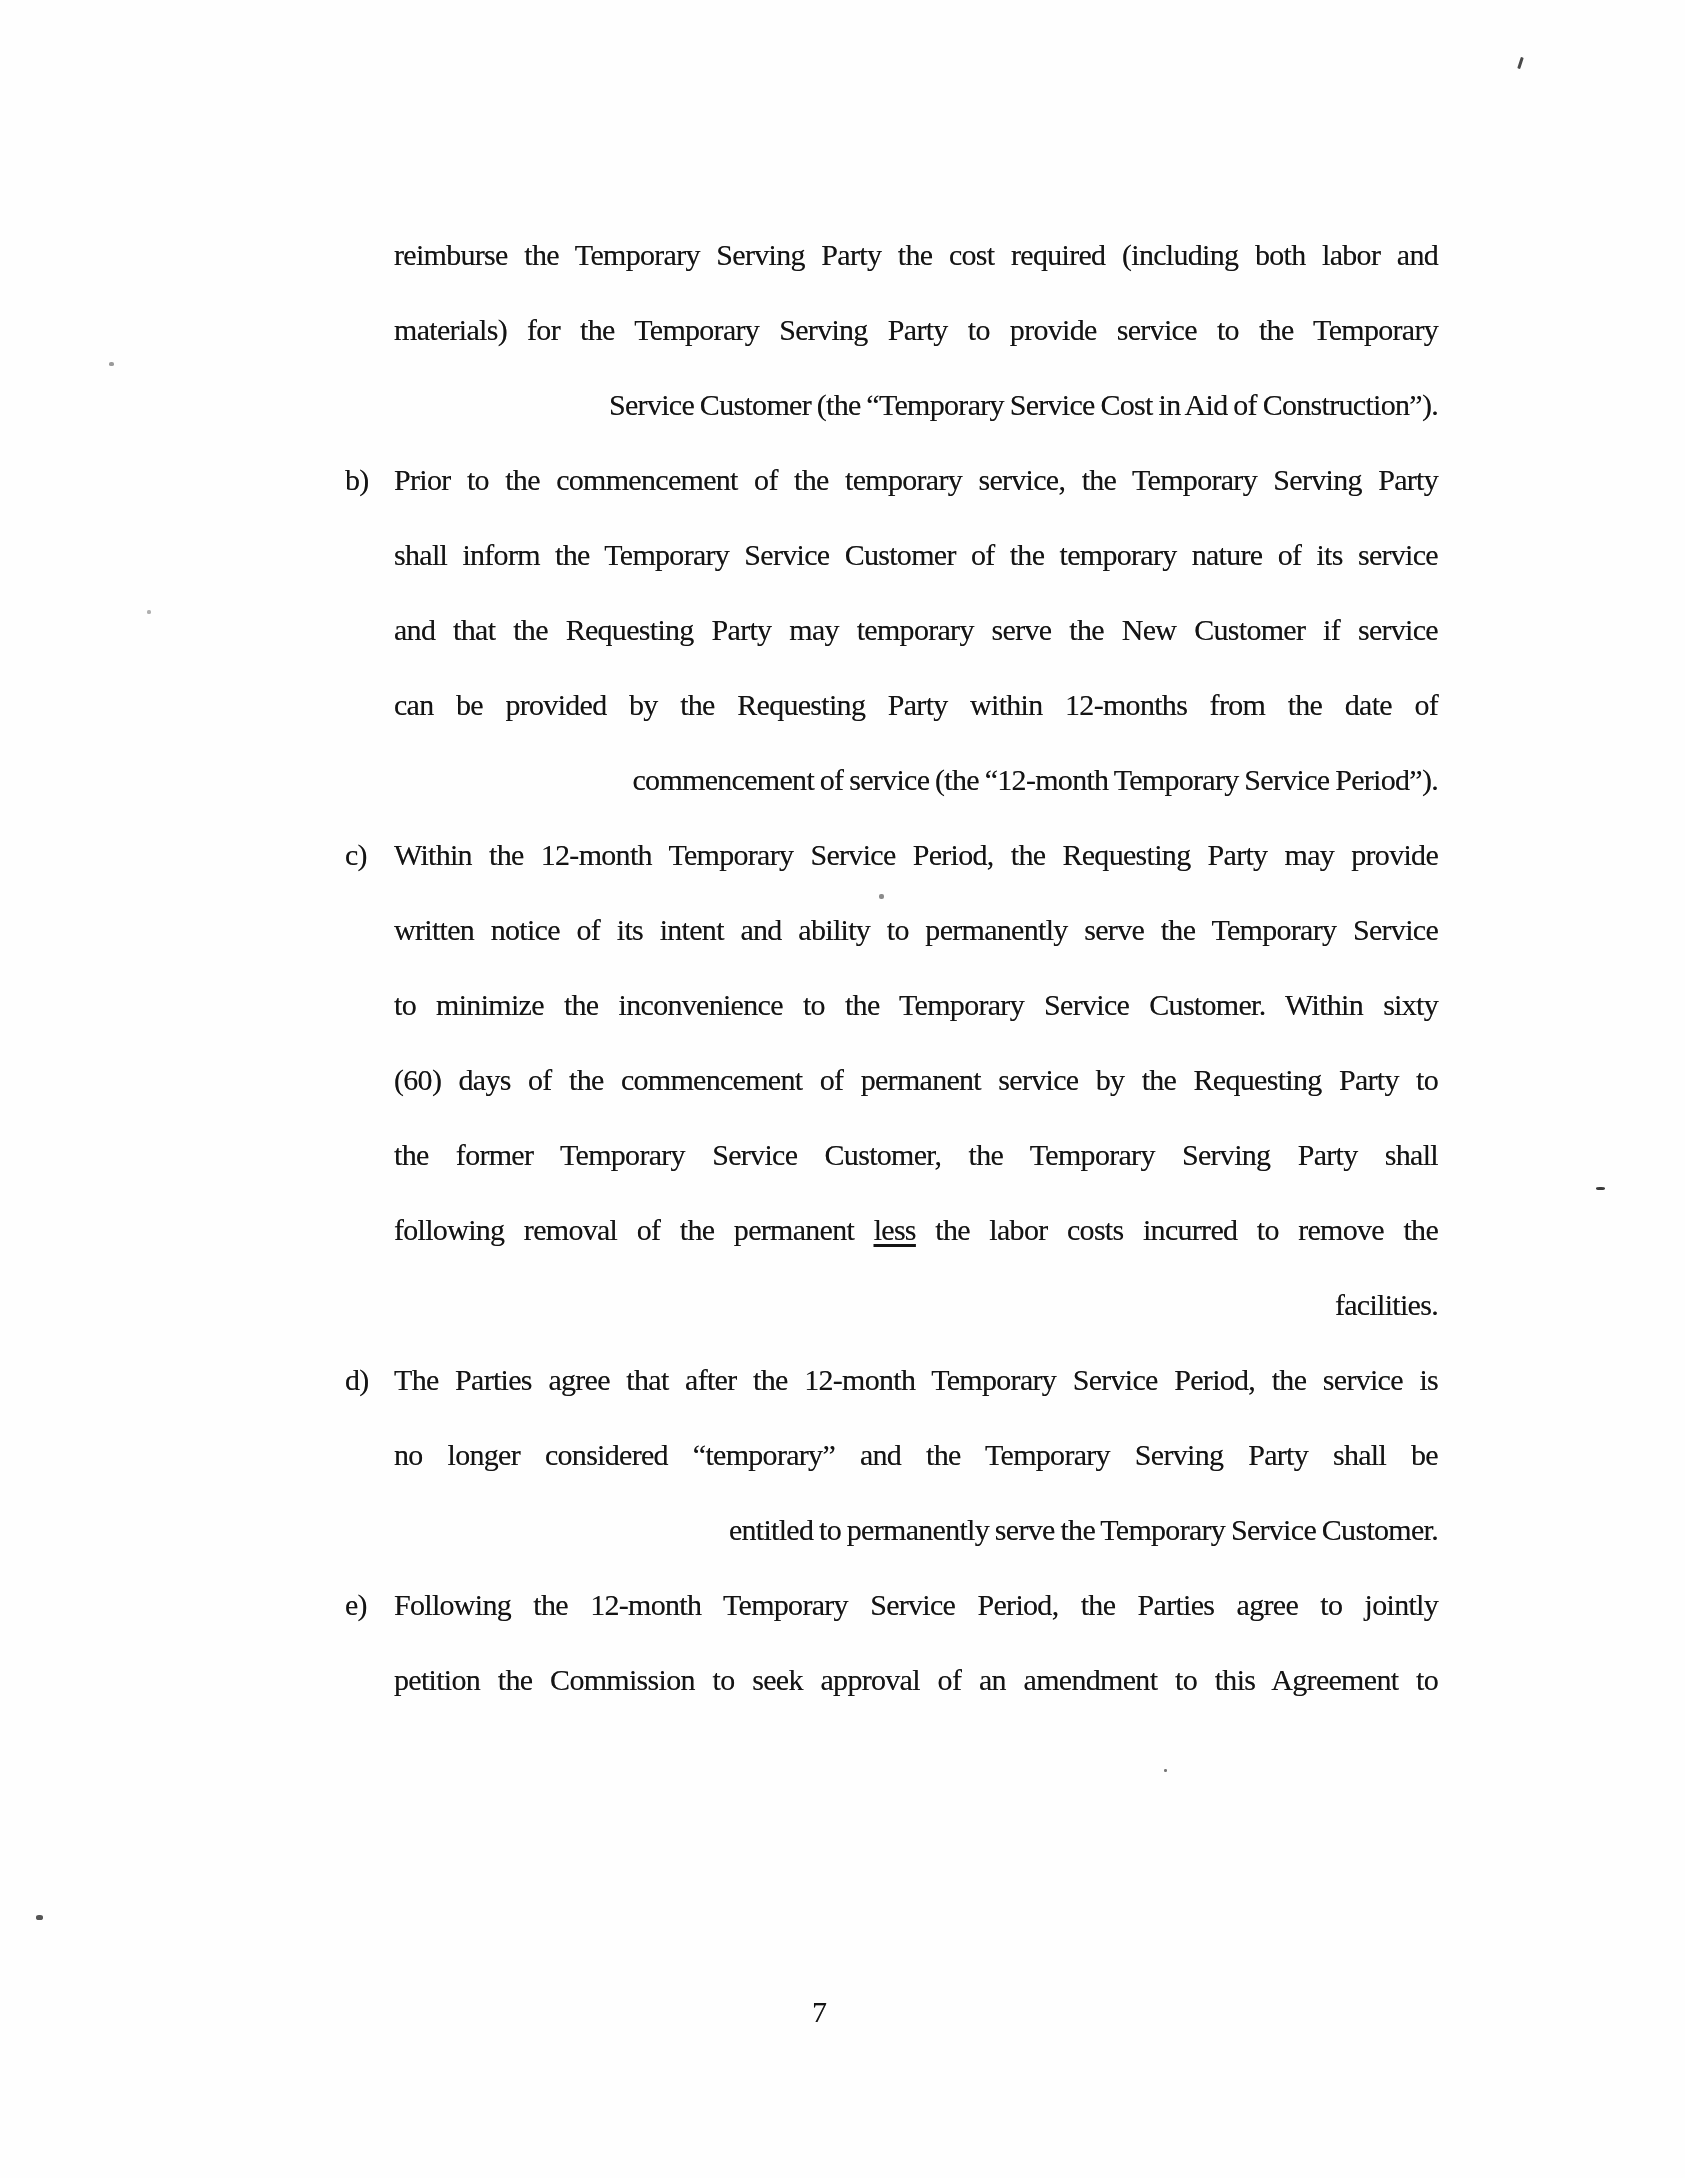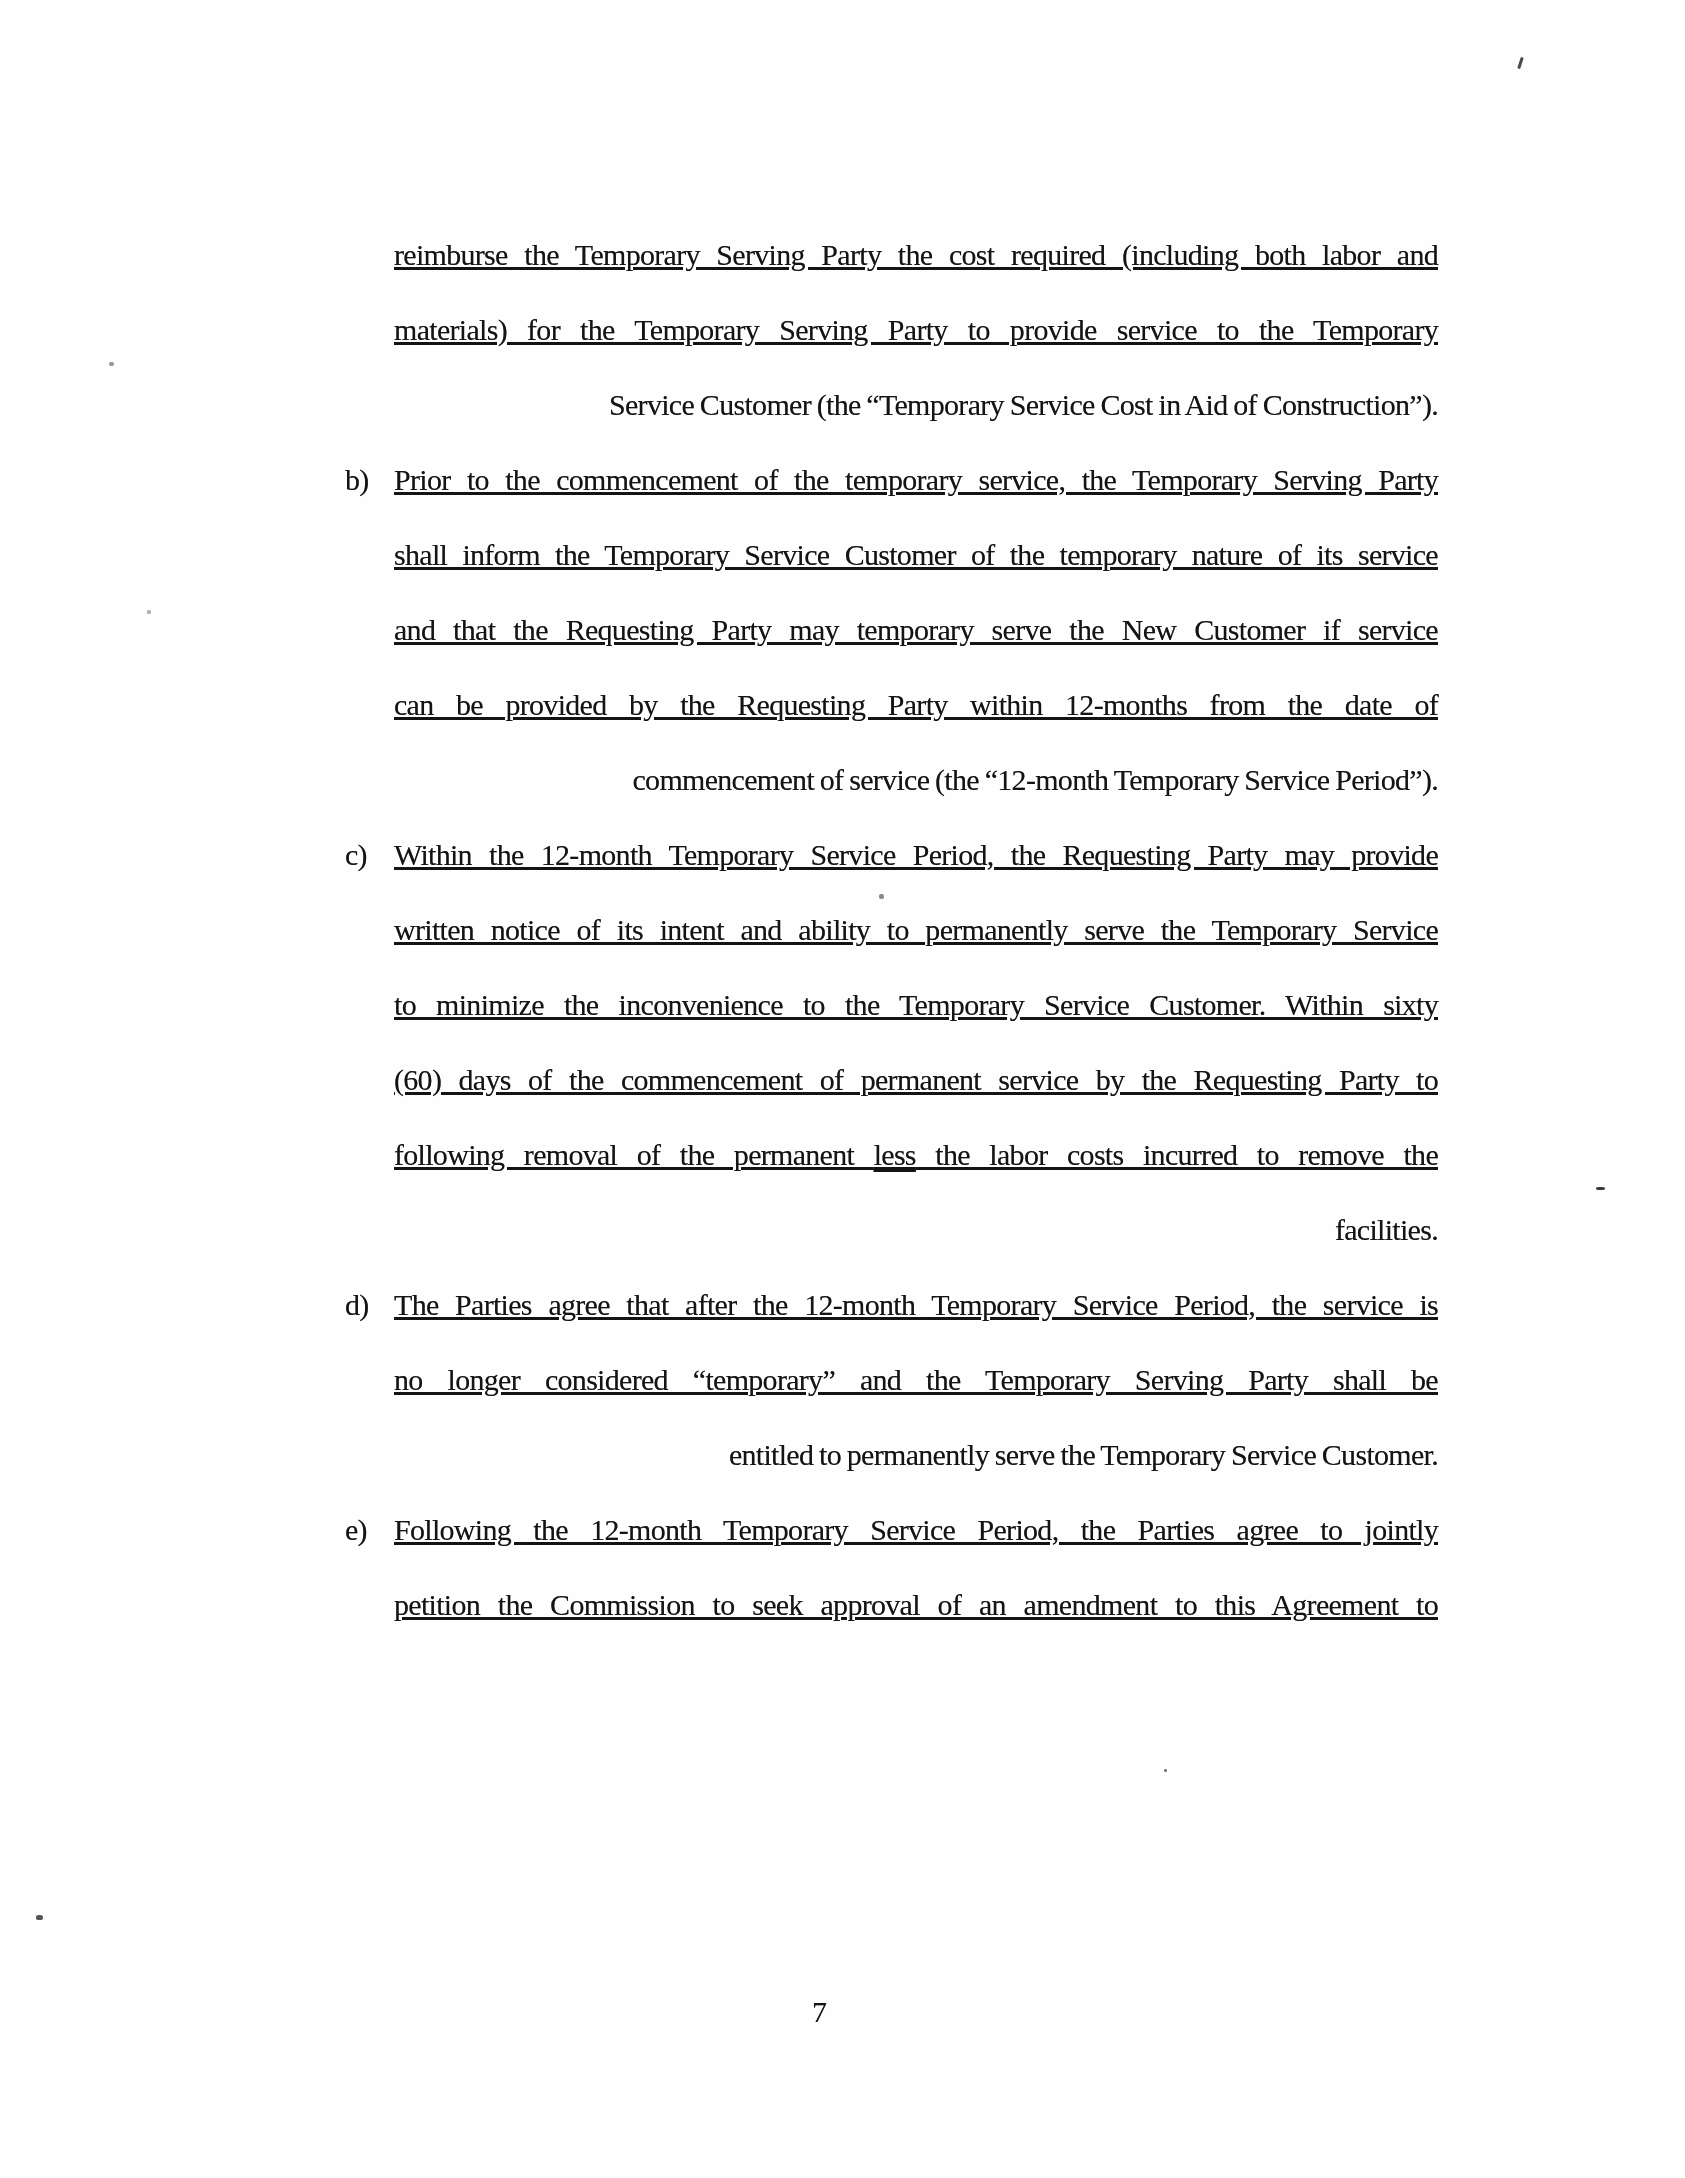--- a/index.html
+++ b/index.html
@@ -29,21 +29,20 @@
     font-size: 30px;
     letter-spacing: -0.7px;
     word-spacing: -1px;
     padding-left: 49px;
     text-align: right;
     text-shadow: 0 0 0.6px rgba(25,25,25,0.55);
   }
   .line.justify {
     text-align: justify;
     text-align-last: justify;
-    text-decoration: underline;
   }
   .list-label {
     position: absolute;
     left: 0;
     top: 0;
     height: 75px;
     line-height: 75px;
   }
   .underlined {
     text-decoration: underline;
@@ -76,20 +75,21 @@
       <div class="line"><span>Service Customer (the “Temporary Service Cost in Aid of Construction”).</span></div>
       <div class="line justify"><span class="list-label">b)</span><span>Prior to the commencement of the temporary service, the Temporary Serving Party</span></div>
       <div class="line justify"><span>shall inform the Temporary Service Customer of the temporary nature of its service</span></div>
       <div class="line justify"><span>and that the Requesting Party may temporary serve the New Customer if service</span></div>
       <div class="line justify"><span>can be provided by the Requesting Party within 12-months from the date of</span></div>
       <div class="line"><span>commencement of service (the “12-month Temporary Service Period”).</span></div>
       <div class="line justify"><span class="list-label">c)</span><span>Within the 12-month Temporary Service Period, the Requesting Party may provide</span></div>
       <div class="line justify"><span>written notice of its intent and ability to permanently serve the Temporary Service</span></div>
       <div class="line justify"><span>to minimize the inconvenience to the Temporary Service Customer. Within sixty</span></div>
       <div class="line justify"><span>(60) days of the commencement of permanent service by the Requesting Party to</span></div>
+      <div class="line justify"><span>the former Temporary Service Customer, the Temporary Serving Party shall</span></div>
       <div class="line justify"><span>following removal of the permanent </span><span class="underlined">less</span><span> the labor costs incurred to remove the</span></div>
       <div class="line"><span>facilities.</span></div>
       <div class="line justify"><span class="list-label">d)</span><span>The Parties agree that after the 12-month Temporary Service Period, the service is</span></div>
       <div class="line justify"><span>no longer considered “temporary” and the Temporary Serving Party shall be</span></div>
       <div class="line"><span>entitled to permanently serve the Temporary Service Customer.</span></div>
       <div class="line justify"><span class="list-label">e)</span><span>Following the 12-month Temporary Service Period, the Parties agree to jointly</span></div>
       <div class="line justify"><span>petition the Commission to seek approval of an amendment to this Agreement to</span></div>
     </div>
   <div class="page-number">7</div>
   <div id="artifacts-layer">

